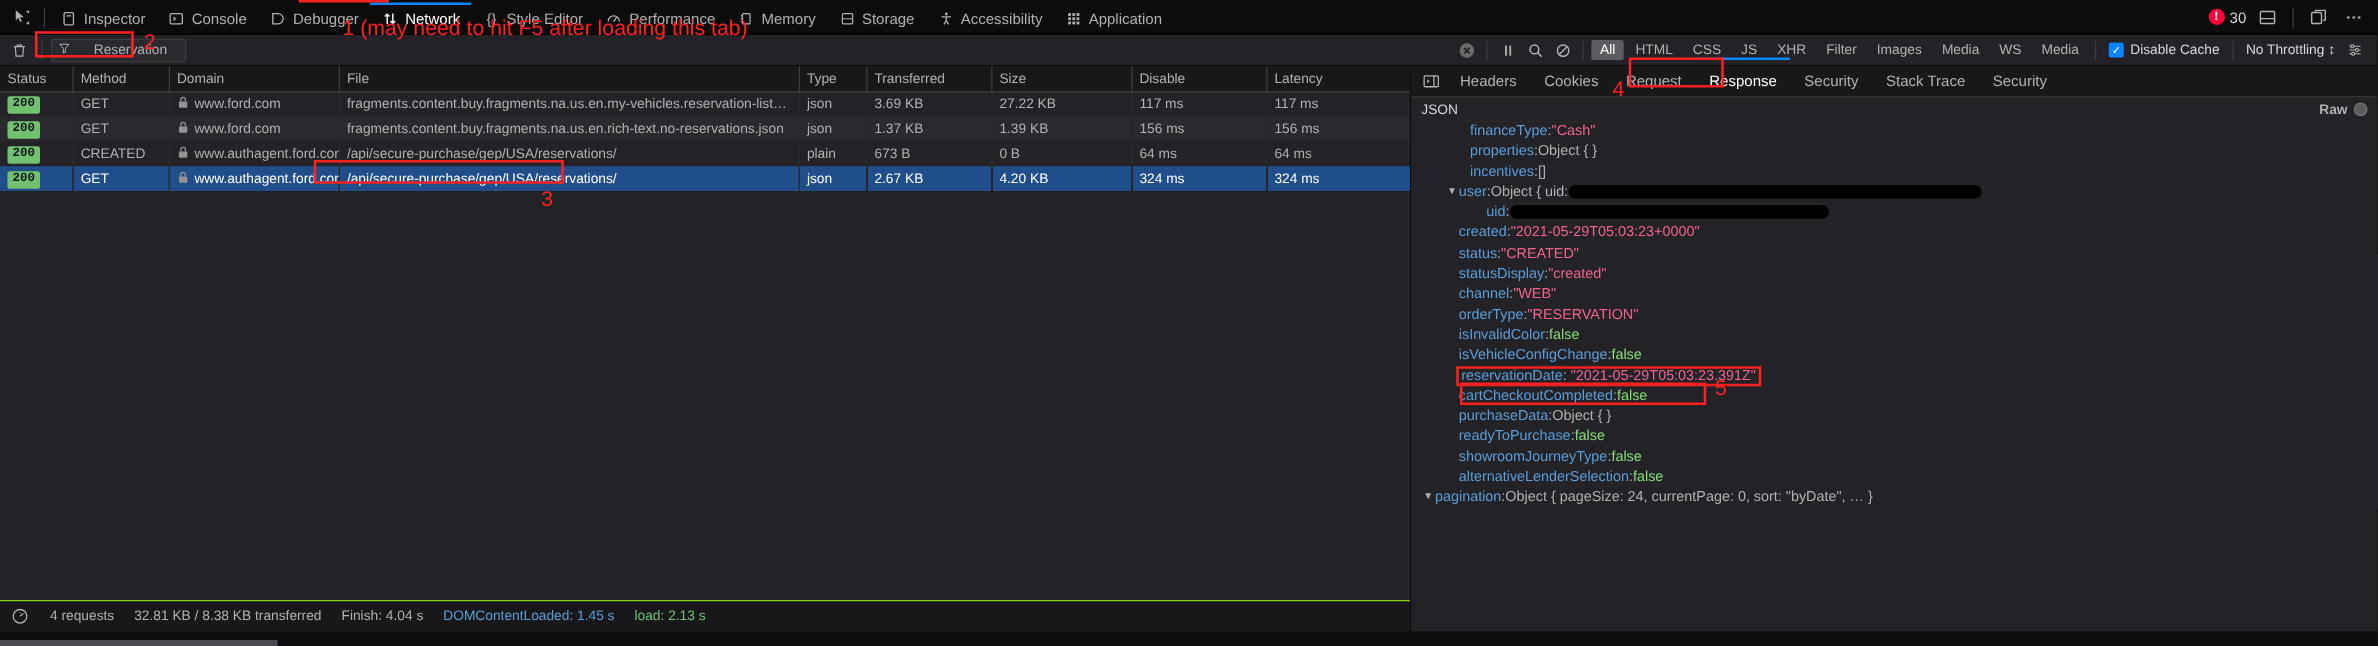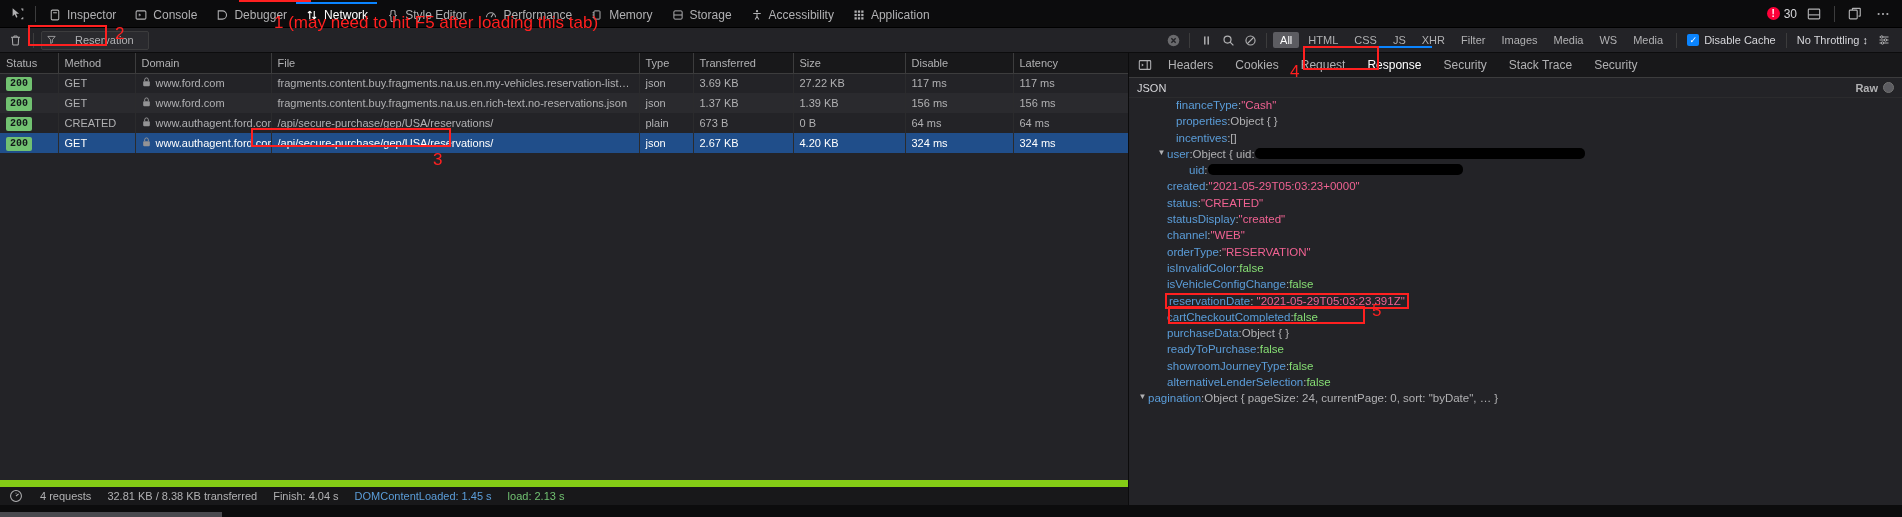--- a/index.html
+++ b/index.html
@@ -105,21 +105,21 @@
     border-radius: 2px; padding: 0 4px; font-size: 10px; font-weight: bold;
     font-family: "Liberation Mono", monospace; line-height: 14px;
   }
   .lock { display: inline-block; margin-right: 5px; color: #939395; }
   .domain-cell { display: flex; align-items: center; }
 
   .req-filler { flex: 1; background: #232327; }
 
   
   .statusbar {
-    height: 25px; background: #18181a; border-top: 7px solid #84cc16;
+    height: 25px; background: #18181a; border-top: 1px solid #84cc16;
     display: flex; align-items: center; gap: 16px;
     padding: 0 8px; font-size: 11px; color: #b1b1b3;
   }
   .sb-ico { width: 16px; height: 16px; display: flex; align-items: center; justify-content: center; }
   .sb-green { color: #71c171; }
   .sb-blue { color: #5b9dd9; }
 
   
   .det-tabs {
     height: 25px; background: #18181a; display: flex; align-items: center;

